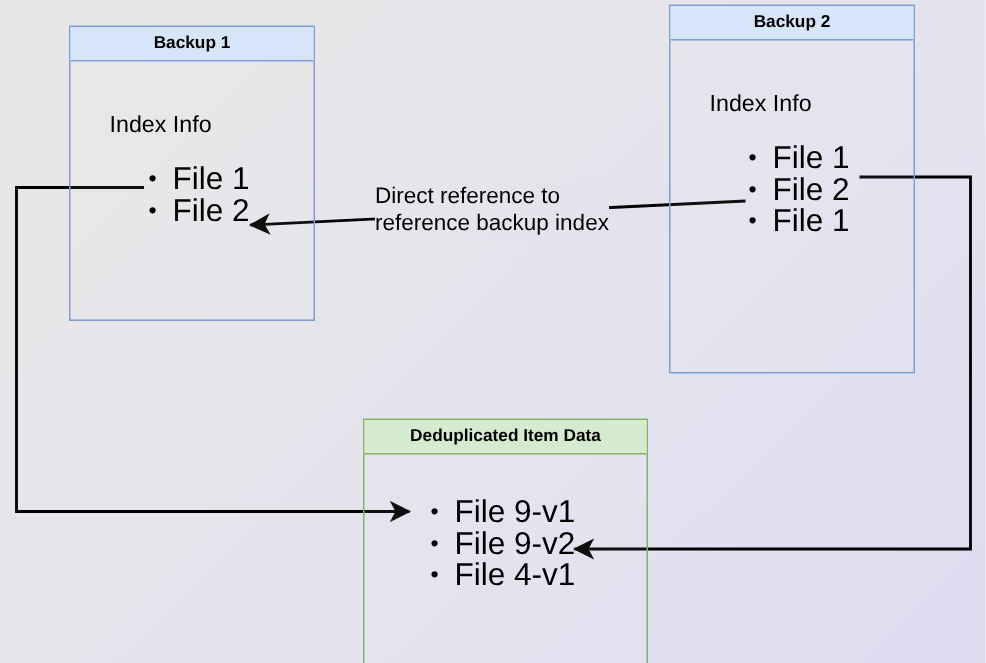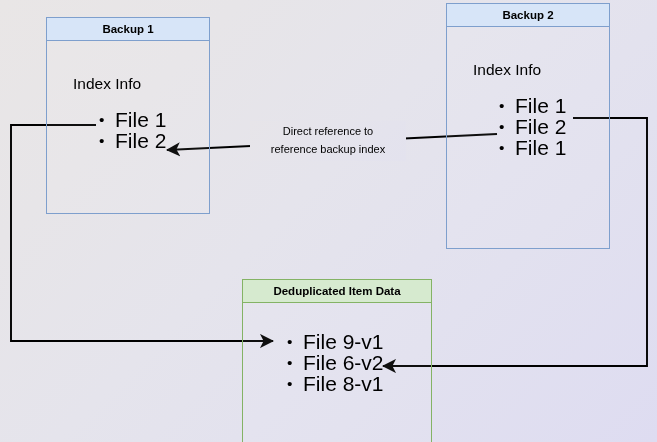--- a/index.html
+++ b/index.html
@@ -89,22 +89,22 @@
     position: absolute;
     left: 0;
     top: 0;
     font-size: 15.5px;
     line-height: 21px;
   }
 
   
   .caption {
     position: absolute;
-    text-align: center;
-    font-size: 11px;
+    text-align: left;
+    font-size: 15px;
     line-height: 18px;
     color: #000;
     white-space: nowrap;
   }
   .caption .cap-line {
     display: block;
   }
   .caption-bg {
     position: absolute;
     background:
@@ -166,22 +166,22 @@
         <li>File 1</li>
       </ul>
     </div>
   </div>
 
   <div class="box green" id="box-dedup">
     <div class="box-header">Deduplicated Item Data</div>
     <div class="box-body">
       <ul class="item-list" id="list-dedup">
         <li>File 9-v1</li>
-        <li>File 6-v2</li>
-        <li>File 8-v1</li>
+        <li>File 9-v2</li>
+        <li>File 4-v1</li>
       </ul>
     </div>
   </div>
 
   <div class="caption-bg" style="left:250px; top:121px; width:156px; height:40px;"></div>
   <div class="caption" style="left:250px; top:122px; width:156px;">
     <span class="cap-line">Direct reference to</span>
     <span class="cap-line">reference backup index</span>
   </div>
 

